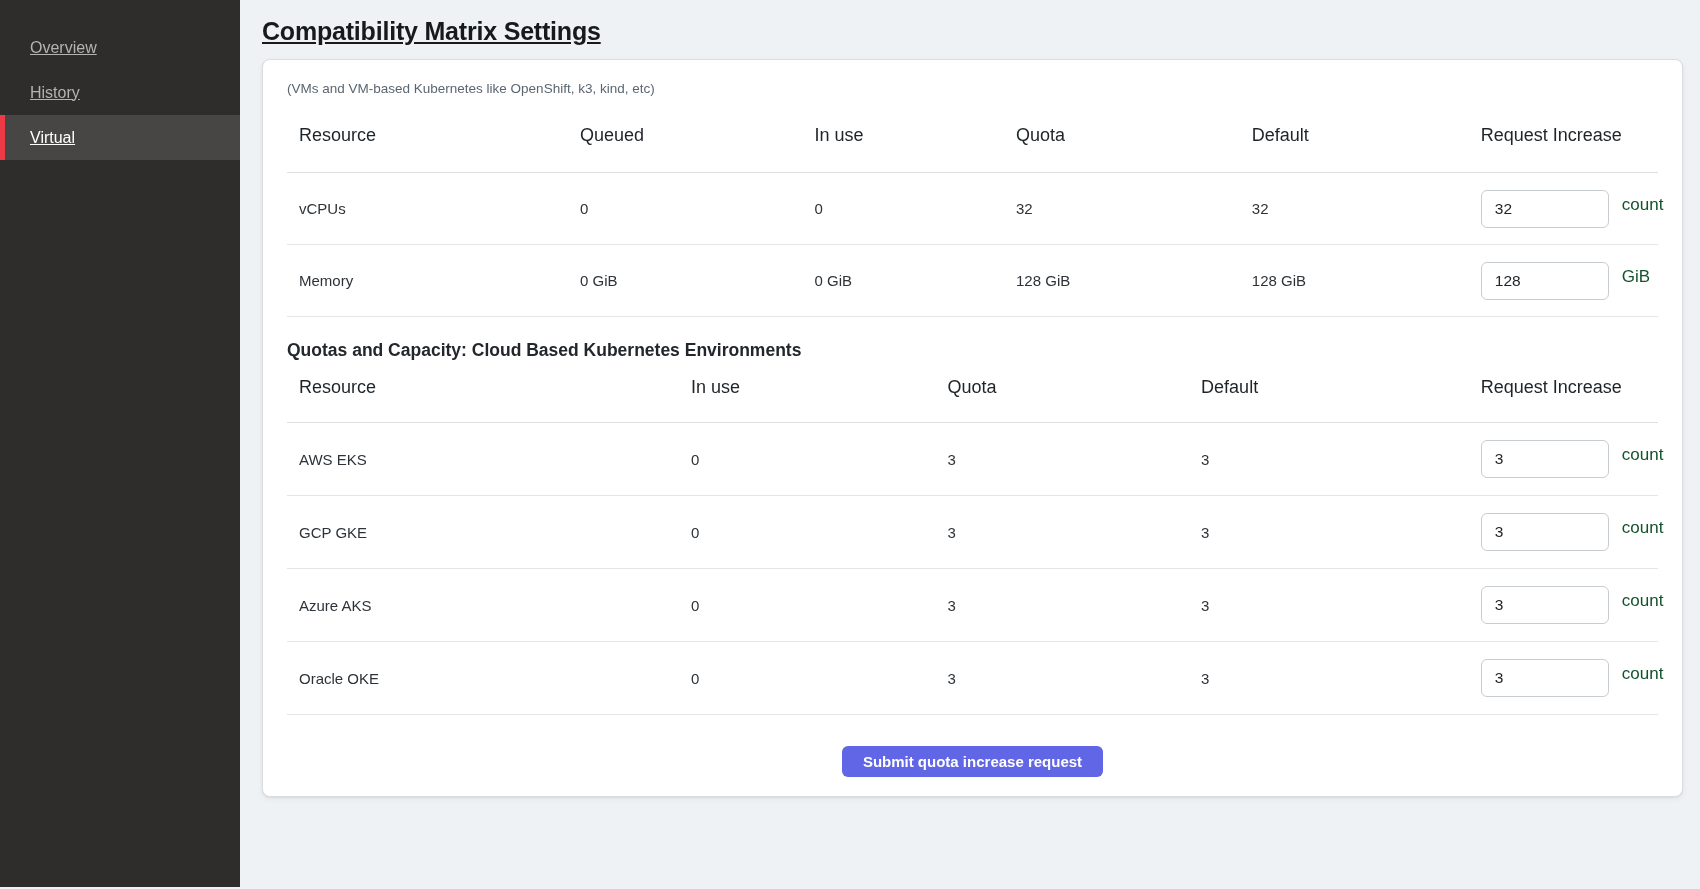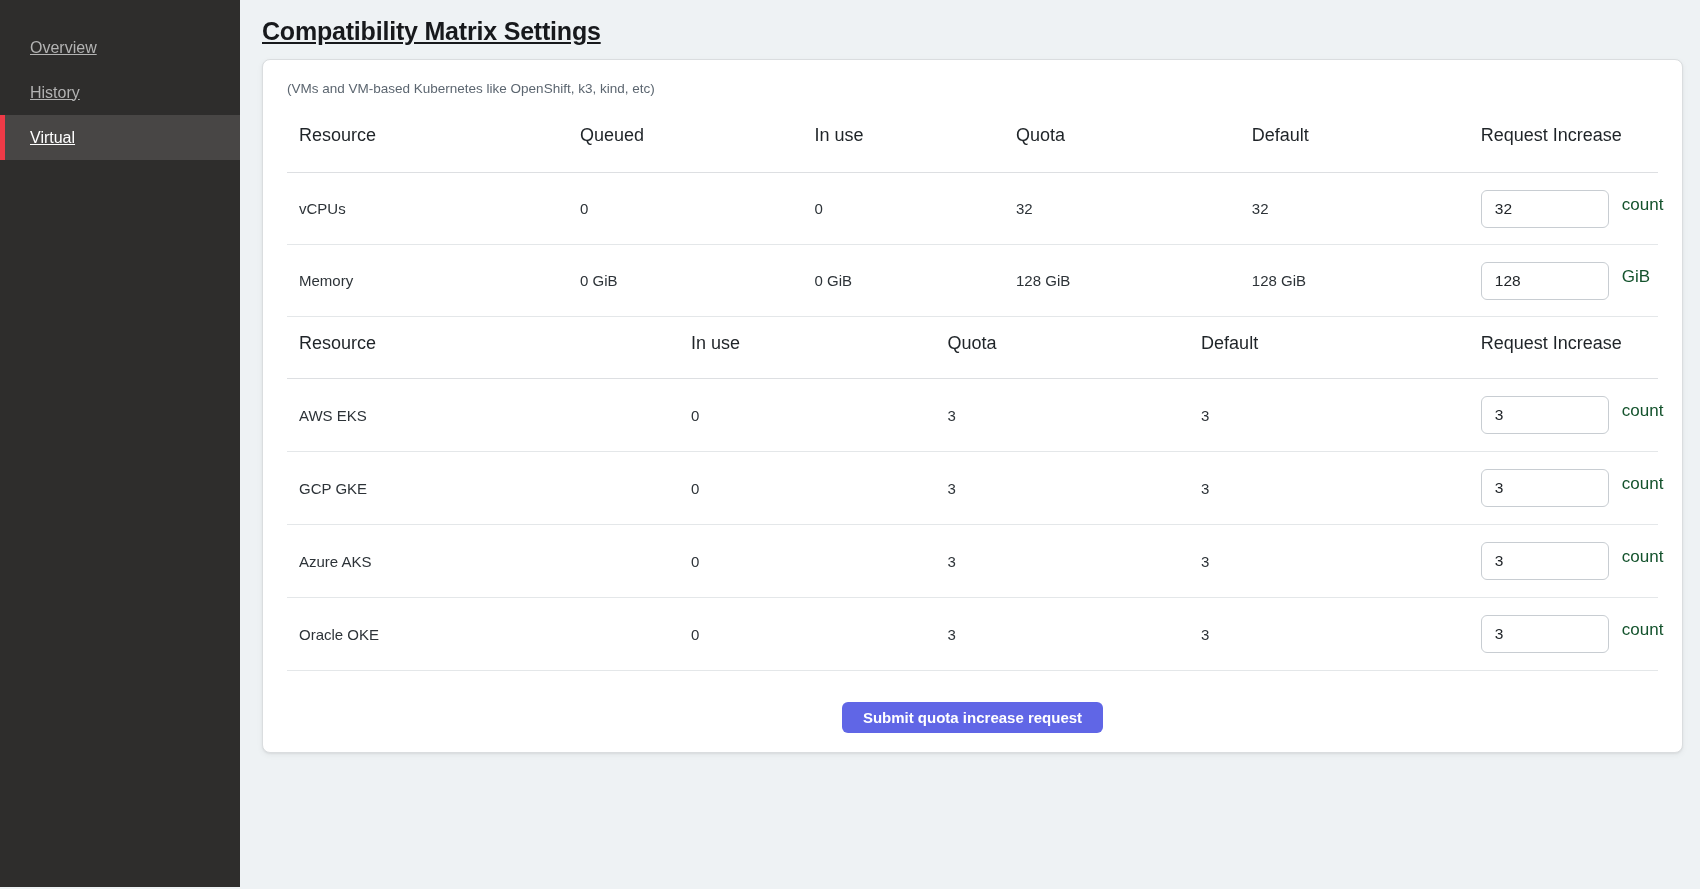--- a/index.html
+++ b/index.html
@@ -155,20 +155,23 @@
             <td>
               <div class="request-cell">
                 <input type="text" value="128" style="">
                 <span class="unit">GiB</span>
               </div>
             </td>
           </tr>
         </tbody>
     </table>
 
+    <div class="section-head second">
+      <h2 class="section-title">Quotas and Capacity: Cloud Based Kubernetes Environments</h2>
+    </div>
 
     <table class="second">
       <colgroup>
         <col style="width:28.6%">
           <col style="width:18.7%">
           <col style="width:18.5%">
         <col style="width:20.4%">
           <col style="width:13.8%">
       </colgroup>
       <thead>

